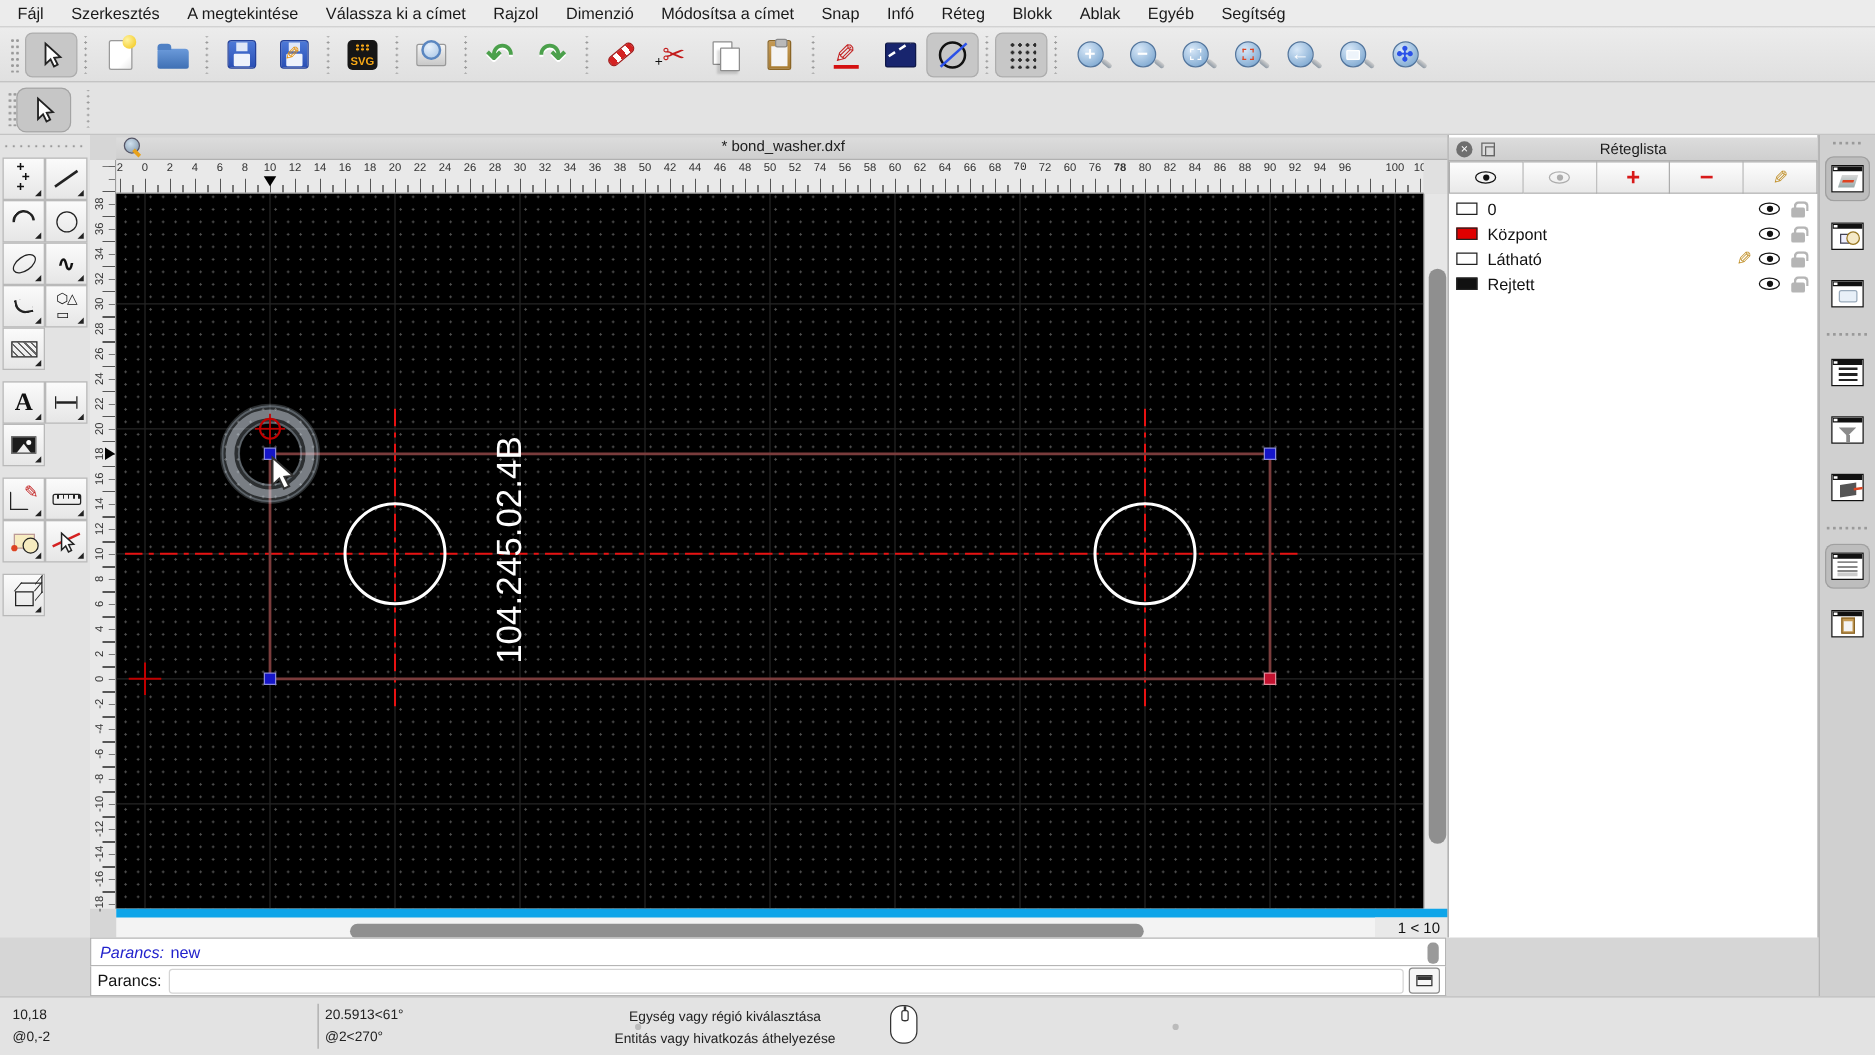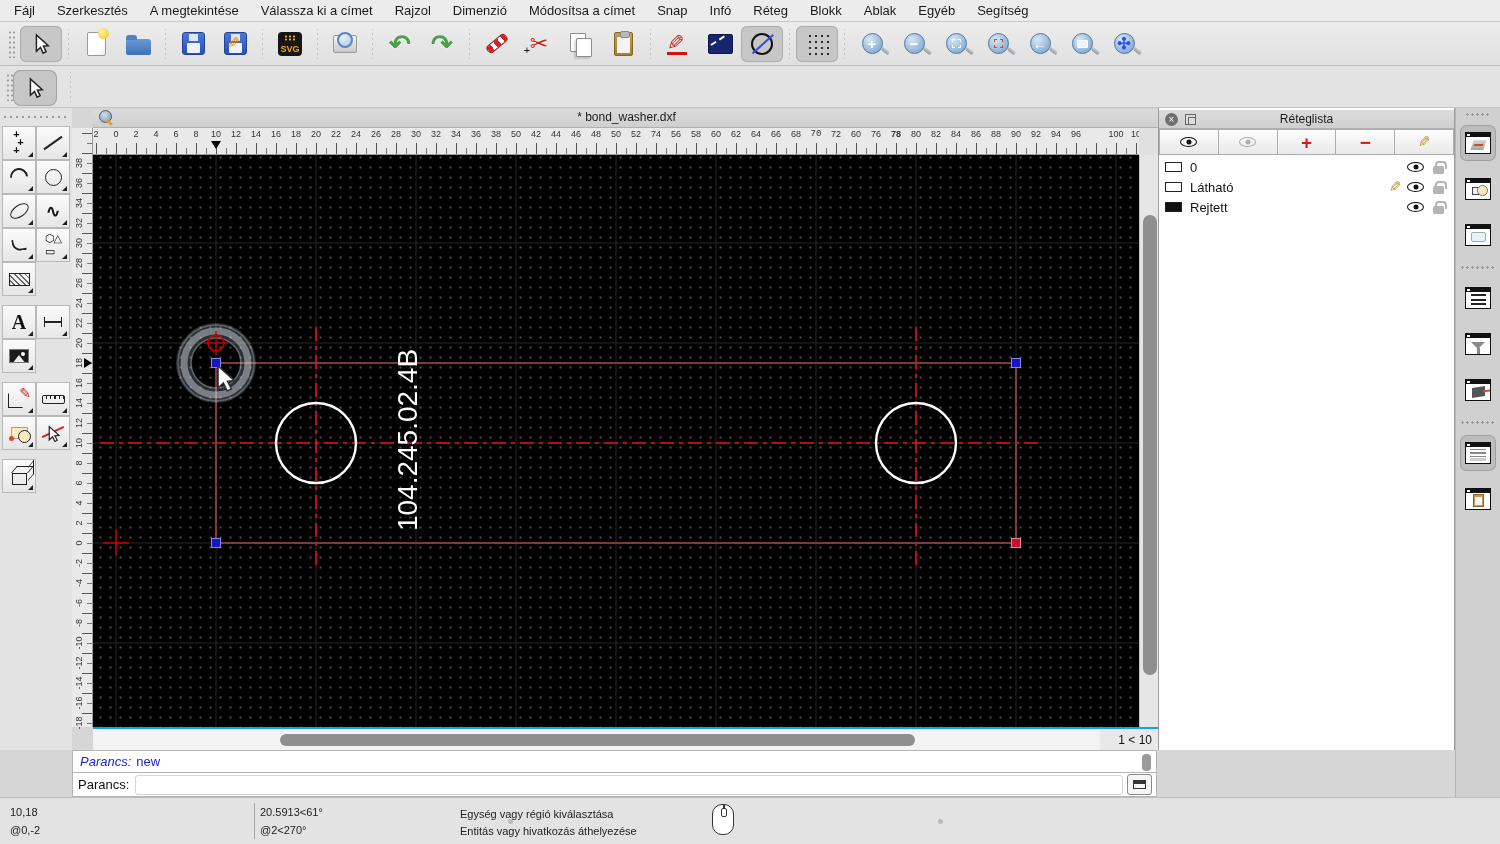--- a/index.html
+++ b/index.html
@@ -116,21 +116,21 @@
   
   #wintitle{position:absolute;left:93px;top:2px;width:1067px;height:18px;background:linear-gradient(#dcdcdc,#cfcfcf);border-bottom:1px solid #b0b0b0;display:flex;align-items:flex-start}
   #wintitle .doc-icon{width:13px;height:13px;border-radius:50%;margin-left:6px;background:radial-gradient(circle at 40% 35%,#cfe0ee,#7d93a8);border:1px solid #556;position:relative}
   #wintitle .doc-icon::after{content:"";position:absolute;right:-2px;bottom:-1px;width:7px;height:2.5px;background:#e8a11a;transform:rotate(45deg)}
   #wintitle .title{position:absolute;left:0;right:0;text-align:center;font-size:12px;color:#1c1c1c}
   #canvas{position:absolute;left:93px;top:47px;width:1046px;height:572px;background-color:#000;
     background-image:radial-gradient(circle,#4e4e4e .8px,transparent 1px);background-size:10px 10px;background-position:2.5px 7.5px;cursor:none}
   #canvas svg{position:absolute;left:0;top:0}
   #vscroll{position:absolute;left:1139px;top:47px;width:21px;height:572px;background:#e6e6e6;border-left:1px solid #c0c0c0}
   #vscroll .thumb{position:absolute;left:3px;top:60px;width:14px;height:460px;background:#8f8f8f;border-radius:7px}
-  #hscrollrow{position:absolute;left:93px;top:619px;width:1067px;height:23px;background:#f3f3f3;border-top:2px solid #0ea5e9;display:flex;align-items:center}
+  #hscrollrow{position:absolute;left:93px;top:619px;width:1067px;height:23px;background:#f3f3f3;border-top:7px solid #0ea5e9;display:flex;align-items:center}
   #hscrollrow .track{position:relative;flex:1;height:100%}
   #hscrollrow .thumb{position:absolute;left:187px;top:5px;width:635px;height:12px;background:#8f8f8f;border-radius:6px}
   #zoomlabel{width:60px;text-align:right;padding-right:8px;font-size:12px;color:#111;background:#e9e9e9;height:100%;display:flex;align-items:center;justify-content:flex-end}
 
   
   #layerpanel{position:absolute;left:1158px;top:0;width:297px;height:642px;background:#fff;border-left:1px solid #9c9c9c;border-right:1px solid #9c9c9c}
   #lp-header{position:absolute;left:0;top:2px;width:100%;height:19px;background:linear-gradient(#dcdcdc,#cfcfcf);border-bottom:1px solid #b0b0b0;display:flex;align-items:center}
   #lp-header .close{width:13px;height:13px;border-radius:50%;background:#6f6f6f;color:#fff;font-size:10px;line-height:13px;text-align:center;margin-left:6px}
   #lp-header .float{width:11px;height:11px;border:1.5px solid #666;margin-left:7px;position:relative;background:#dcdcdc}
   #lp-header .float::after{content:"";position:absolute;left:2px;top:2px;width:6px;height:6px;border:1.5px solid #666}
@@ -185,21 +185,21 @@
   #kbdbtn{width:25px;height:21px;margin:0 4px;border:1px solid #8a8a8a;border-radius:3px;background:#f6f6f6;display:flex;align-items:center;justify-content:center}
   #kbdbtn .w{width:13px;height:9px;border:1.4px solid #333;position:relative}
   #kbdbtn .w::before{content:"";position:absolute;top:0;left:0;right:0;height:2.5px;background:#333}
 
   
   #statusbar{position:absolute;left:0;top:797px;width:1500px;height:47px;background:#e3e3e3;border-top:1px solid #bdbdbd;font-size:11px;color:#222}
   #statusbar .line1{position:absolute;top:8px}
   #statusbar .line2{position:absolute;top:26px}
   .vdiv{position:absolute;top:5px;height:36px;width:1px;background:#a8a8a8}
   .sdot{position:absolute;width:5px;height:5px;border-radius:50%;background:#bbb;top:21px}
-  #hints{position:absolute;left:460px;top:8px;width:240px;text-align:left;line-height:17px}
+  #hints{position:absolute;left:460px;top:8px;width:240px;text-align:center;line-height:17px}
   #mouseicon{position:absolute;left:712px;top:6px;width:22px;height:31px;border:1.6px solid #333;border-radius:10px;background:#fff}
   #mouseicon::before{content:"";position:absolute;left:50%;top:0;width:1.6px;height:12px;background:#333}
   #mouseicon::after{content:"";position:absolute;left:8px;top:3px;width:4px;height:7px;border:1.4px solid #333;border-radius:2px;background:#fff}
   #selinfo{position:absolute;left:950px;top:8px;line-height:17px}
 </style>
 </head>
 <body>
 
 <div id="menubar">
     <span class="mitem">Fájl</span>
@@ -591,20 +591,26 @@
         </div>
     </div>
     <div id="lp-rows" style="position:absolute;left:0;top:49px;width:100%">
         <div class="lrow">
           <span class="swatch" style="background:#ffffff"></span>
           <span class="lname">0</span>
           <span class="eye ric" style="right:30px"></span>
           <span class="lock ric" style="right:10px"></span>
         </div>
         <div class="lrow">
+          <span class="swatch" style="background:#e00000"></span>
+          <span class="lname">Központ</span>
+          <span class="eye ric" style="right:30px"></span>
+          <span class="lock ric" style="right:10px"></span>
+        </div>
+        <div class="lrow">
           <span class="swatch" style="background:#ffffff"></span>
           <span class="lname">Látható</span>
           <span class="pencil ric" style="right:52px">✎</span>
           <span class="eye ric" style="right:30px"></span>
           <span class="lock ric" style="right:10px"></span>
         </div>
         <div class="lrow">
           <span class="swatch" style="background:#111111"></span>
           <span class="lname">Rejtett</span>
           <span class="eye ric" style="right:30px"></span>

